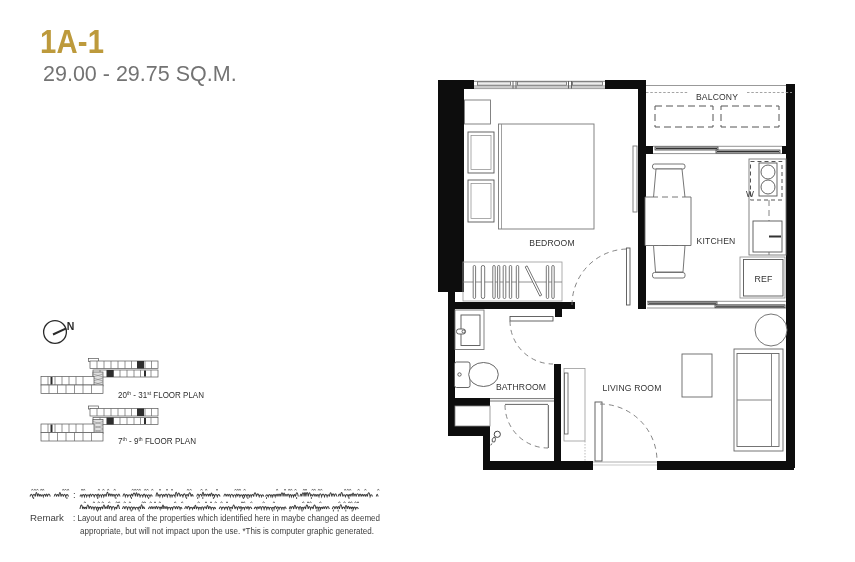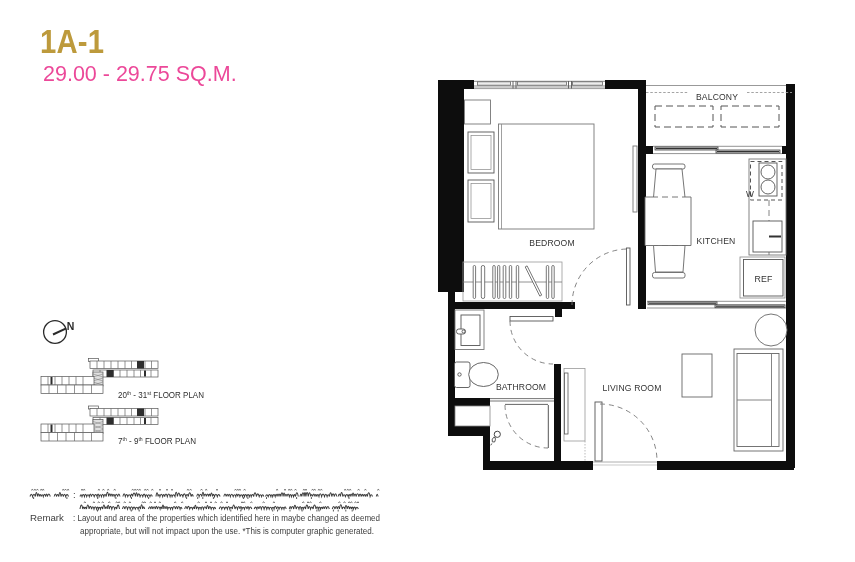--- a/index.html
+++ b/index.html
@@ -5,21 +5,21 @@
   html,body{margin:0;padding:0;background:#fff;}
   body{width:855px;height:562px;position:relative;overflow:hidden;
        font-family:"Liberation Sans",sans-serif;}
   .abs{position:absolute;}
 </style>
 </head>
 <body>
 
 <div class="abs" style="left:40px;top:23.5px;font-size:32.5px;font-weight:bold;color:#bd9a3c;letter-spacing:0.2px;transform:scaleX(0.9);transform-origin:0 0;">1A-1</div>
 
-<div class="abs" style="left:43px;top:62px;font-size:21.5px;color:#ec4899;">29.00 - 29.75 SQ.M.</div>
+<div class="abs" style="left:43px;top:62px;font-size:21.5px;color:#737373;">29.00 - 29.75 SQ.M.</div>
 
 <svg class="abs" style="left:0;top:0" width="855" height="562" viewBox="0 0 855 562">
 <defs>
 </defs>
 <g fill="none" stroke="none">
 
 <g fill="#0d0d0d">
 
 <rect x="438" y="80" width="26" height="212"></rect>
 

